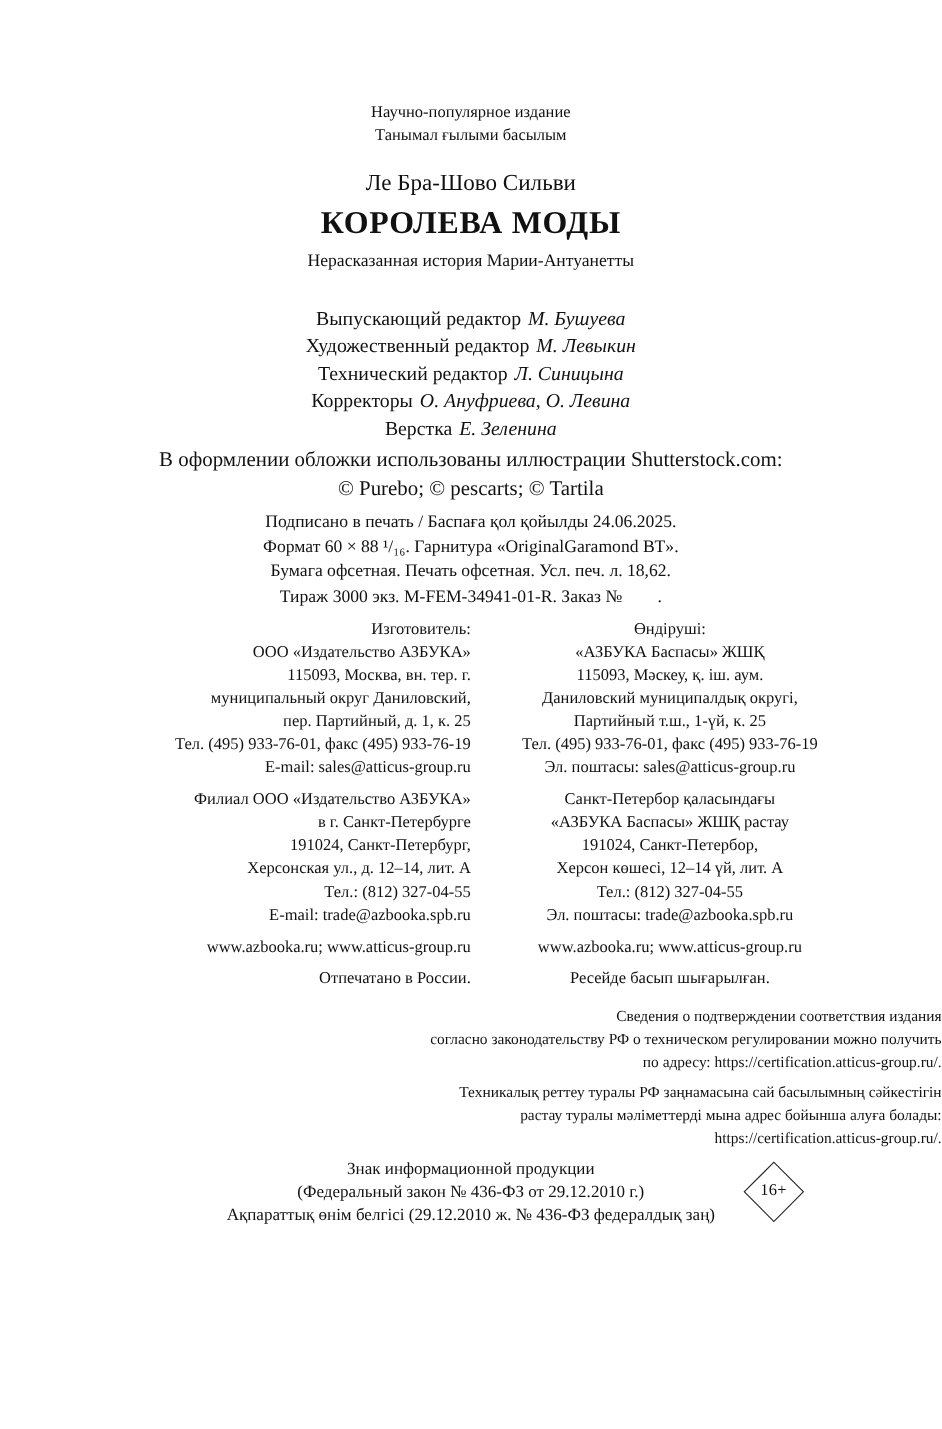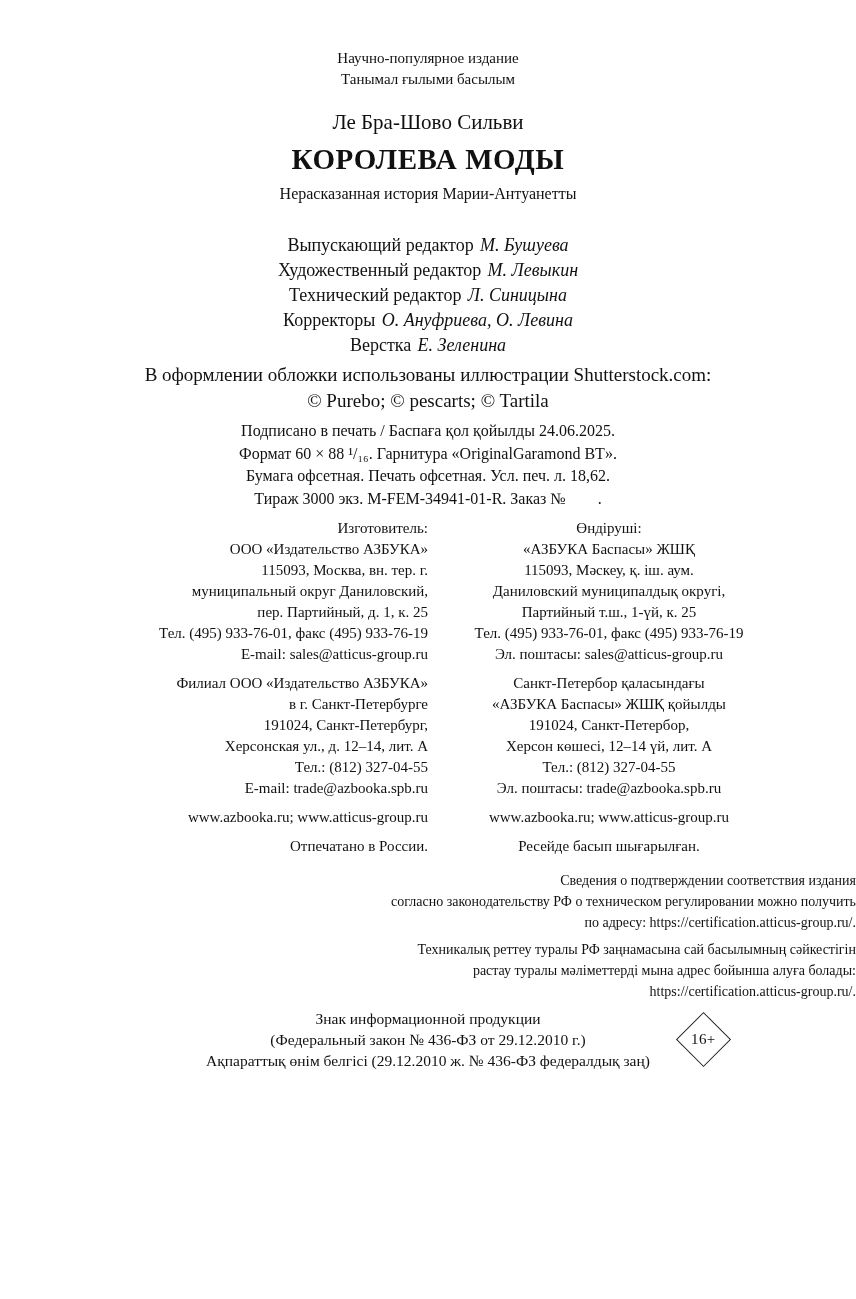--- a/index.html
+++ b/index.html
@@ -5,21 +5,21 @@
   * { box-sizing: border-box; }
   html, body { margin: 0; padding: 0; }
   body {
     width: 856px; height: 1299px;
     background: #ffffff;
     color: #111111;
     font-family: "Liberation Serif", "DejaVu Serif", serif;
     position: relative;
     overflow: hidden;
   }
-  .page { padding-top: 48px; text-align: center; }
+  .page { padding-top: 92px; text-align: center; }
 
   .edition-line { font-size: 15px; line-height: 21px; }
 
   .author { margin-top: 18px; font-size: 21px; line-height: 28px; }
 
   .title {
     margin: 6px 0 0;
     font-size: 29px; line-height: 34px;
     font-weight: bold; letter-spacing: 0.6px;
   }
@@ -147,21 +147,21 @@
     <div class="col-left">
       <div>Филиал ООО «Издательство АЗБУКА»</div>
       <div>в г. Санкт-Петербурге</div>
       <div>191024, Санкт-Петербург,</div>
       <div>Херсонская ул., д. 12–14, лит. А</div>
       <div>Тел.: (812) 327-04-55</div>
       <div>E-mail: trade@azbooka.spb.ru</div>
     </div>
     <div class="col-right">
       <div>Санкт-Петербор қаласындағы</div>
-      <div>«АЗБУКА Баспасы» ЖШҚ қойылды</div>
+      <div>«АЗБУКА Баспасы» ЖШҚ растау</div>
       <div>191024, Санкт-Петербор,</div>
       <div>Херсон көшесі, 12–14 үй, лит. А</div>
       <div>Тел.: (812) 327-04-55</div>
       <div>Эл. поштасы: trade@azbooka.spb.ru</div>
     </div>
   </div>
 
   <div class="cols">
     <div class="col-left">www.azbooka.ru; www.atticus-group.ru</div>
     <div class="col-right">www.azbooka.ru; www.atticus-group.ru</div>

